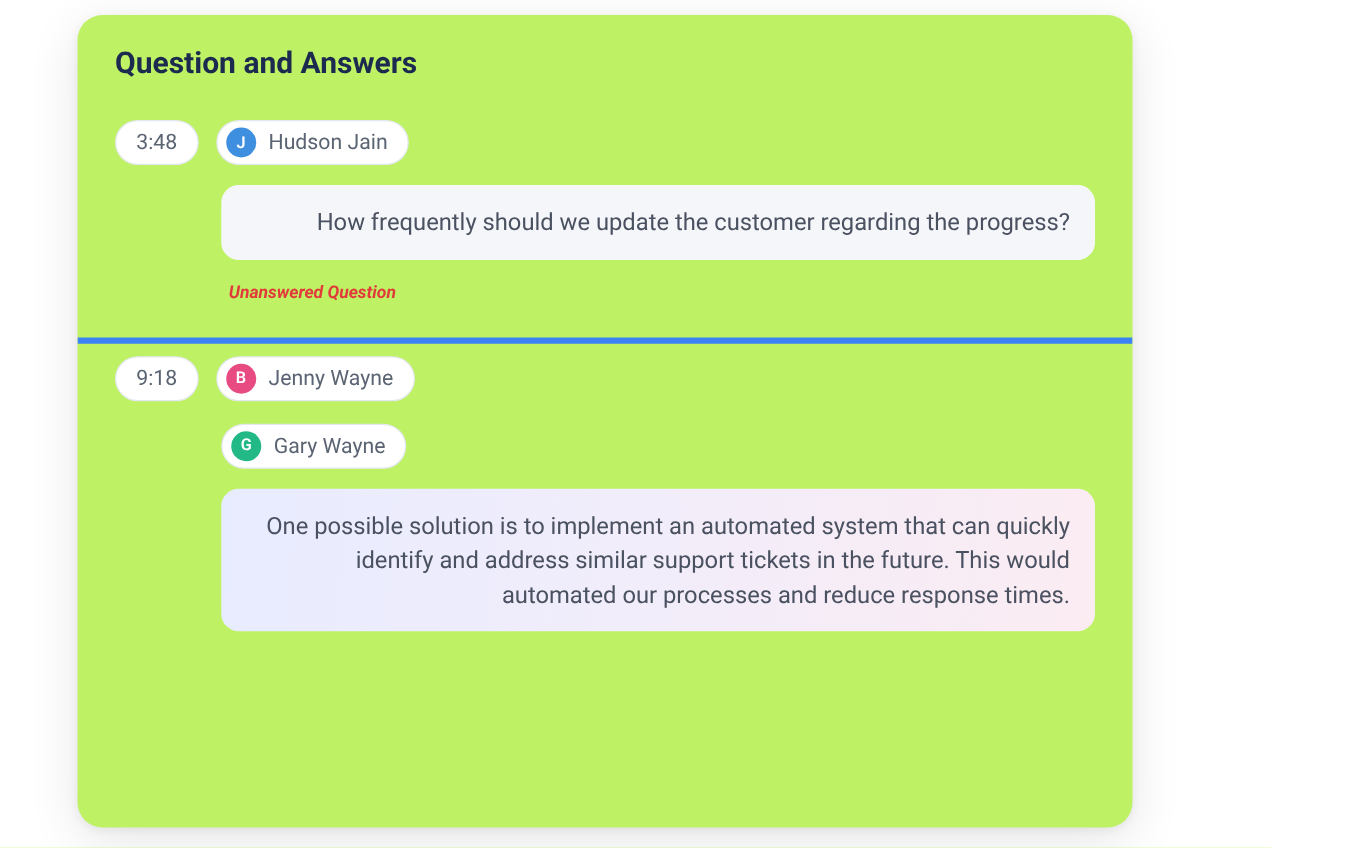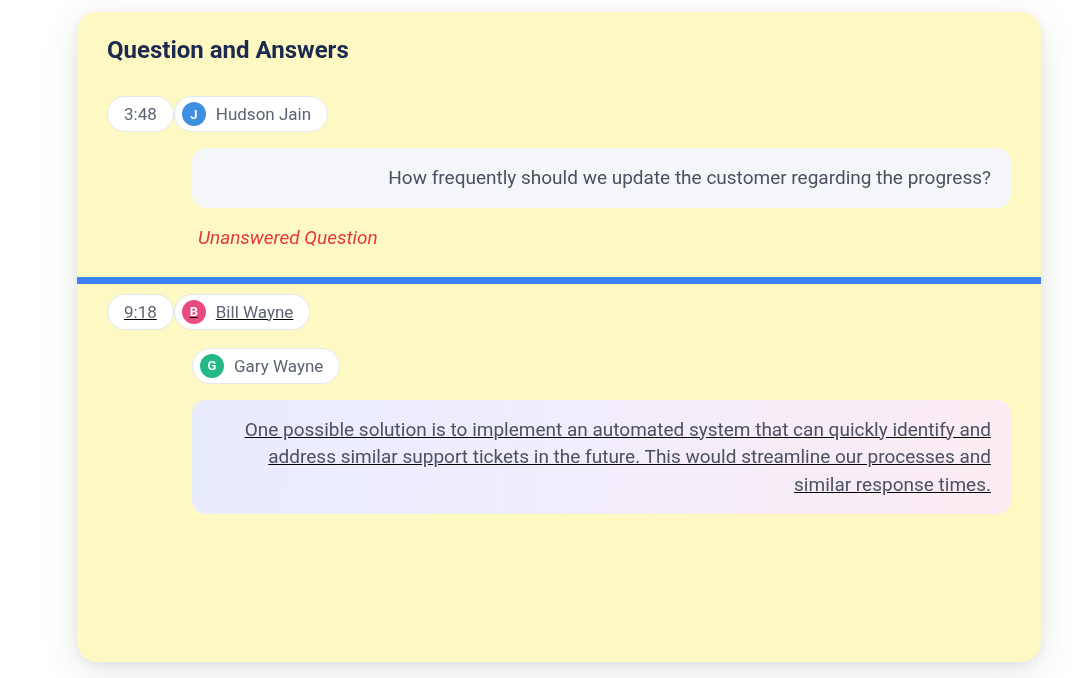--- a/index.html
+++ b/index.html
@@ -6,46 +6,45 @@
   html, body {
     margin: 0;
     padding: 0;
     font-family: -apple-system, BlinkMacSystemFont, "Segoe UI", Roboto, "Helvetica Neue", Arial, sans-serif;
     background: #fff;
     width: 1089px;
     height: 678px;
   }
   .card {
     position: absolute;
-    left: 77px;
+    left: 62px;
     top: 12px;
-    width: 964px;
+    width: 844px;
     height: 650px;
-    background: #fef9c3;
+    background: #bef264;
     border-radius: 20px;
     box-shadow: 0 10px 40px rgba(0,0,0,0.10), 0 2px 8px rgba(0,0,0,0.06);
     overflow: hidden;
   }
   .card-title {
     font-size: 24px;
     font-weight: 700;
     color: #1b2a4e;
     padding: 24px 30px 22px 30px;
   }
   .qa-block {
     padding: 10px 30px 28px 30px;
   }
   .qa-block + .qa-block {
-    border-top: 7px solid #3b82f6;
-    text-decoration: underline;
+    border-top: 5px solid #3b82f6;
   }
   .row-top {
     display: flex;
     align-items: flex-end;
-    gap: 0;
+    gap: 14px;
   }
   .pill {
     display: inline-flex;
     align-items: center;
     height: 36px;
     border: 1px solid #e3e7ee;
     border-radius: 999px;
     background: #ffffff;
     padding: 0 16px;
     font-size: 17px;
@@ -85,22 +84,22 @@
     background: #f5f6fa;
   }
   .bubble-answer {
     margin-top: 16px;
     background: linear-gradient(95deg, #e8ecff 0%, #f1edfb 45%, #fbecf2 100%);
   }
   .unanswered {
     margin-top: 18px;
     color: #e23a3a;
     font-style: italic;
-    font-weight: 400;
-    font-size: 19px;
+    font-weight: 700;
+    font-size: 14px;
     padding-left: 6px;
   }
   .answer-author {
     margin-top: 18px;
   }
 </style>
 </head>
 <body>
 
 <div class="card">
@@ -119,29 +118,29 @@
       <div class="bubble bubble-question">How frequently should we update the customer regarding the progress?</div>
       <div class="unanswered">Unanswered Question</div>
     </div>
   </div>
 
   <div class="qa-block">
     <div class="row-top">
       <span class="pill">9:18</span>
       <span class="pill user-pill">
         <span class="avatar" style="background: rgb(232, 74, 130);">B</span>
-        <span>Bill Wayne</span>
+        <span>Jenny Wayne</span>
       </span>
     </div>
     <div class="content-col">
 
       <div class="answer-author">
         <span class="pill user-pill">
           <span class="avatar" style="background: rgb(35, 185, 134);">G</span>
           <span>Gary Wayne</span>
         </span>
       </div>
 
-      <div class="bubble bubble-answer">One possible solution is to implement an automated system that can quickly identify and address similar support tickets in the future. This would streamline our processes and similar response times.</div>
+      <div class="bubble bubble-answer">One possible solution is to implement an automated system that can quickly identify and address similar support tickets in the future. This would automated our processes and reduce response times.</div>
     </div>
   </div>
 
 </div>
 
 </body></html>

